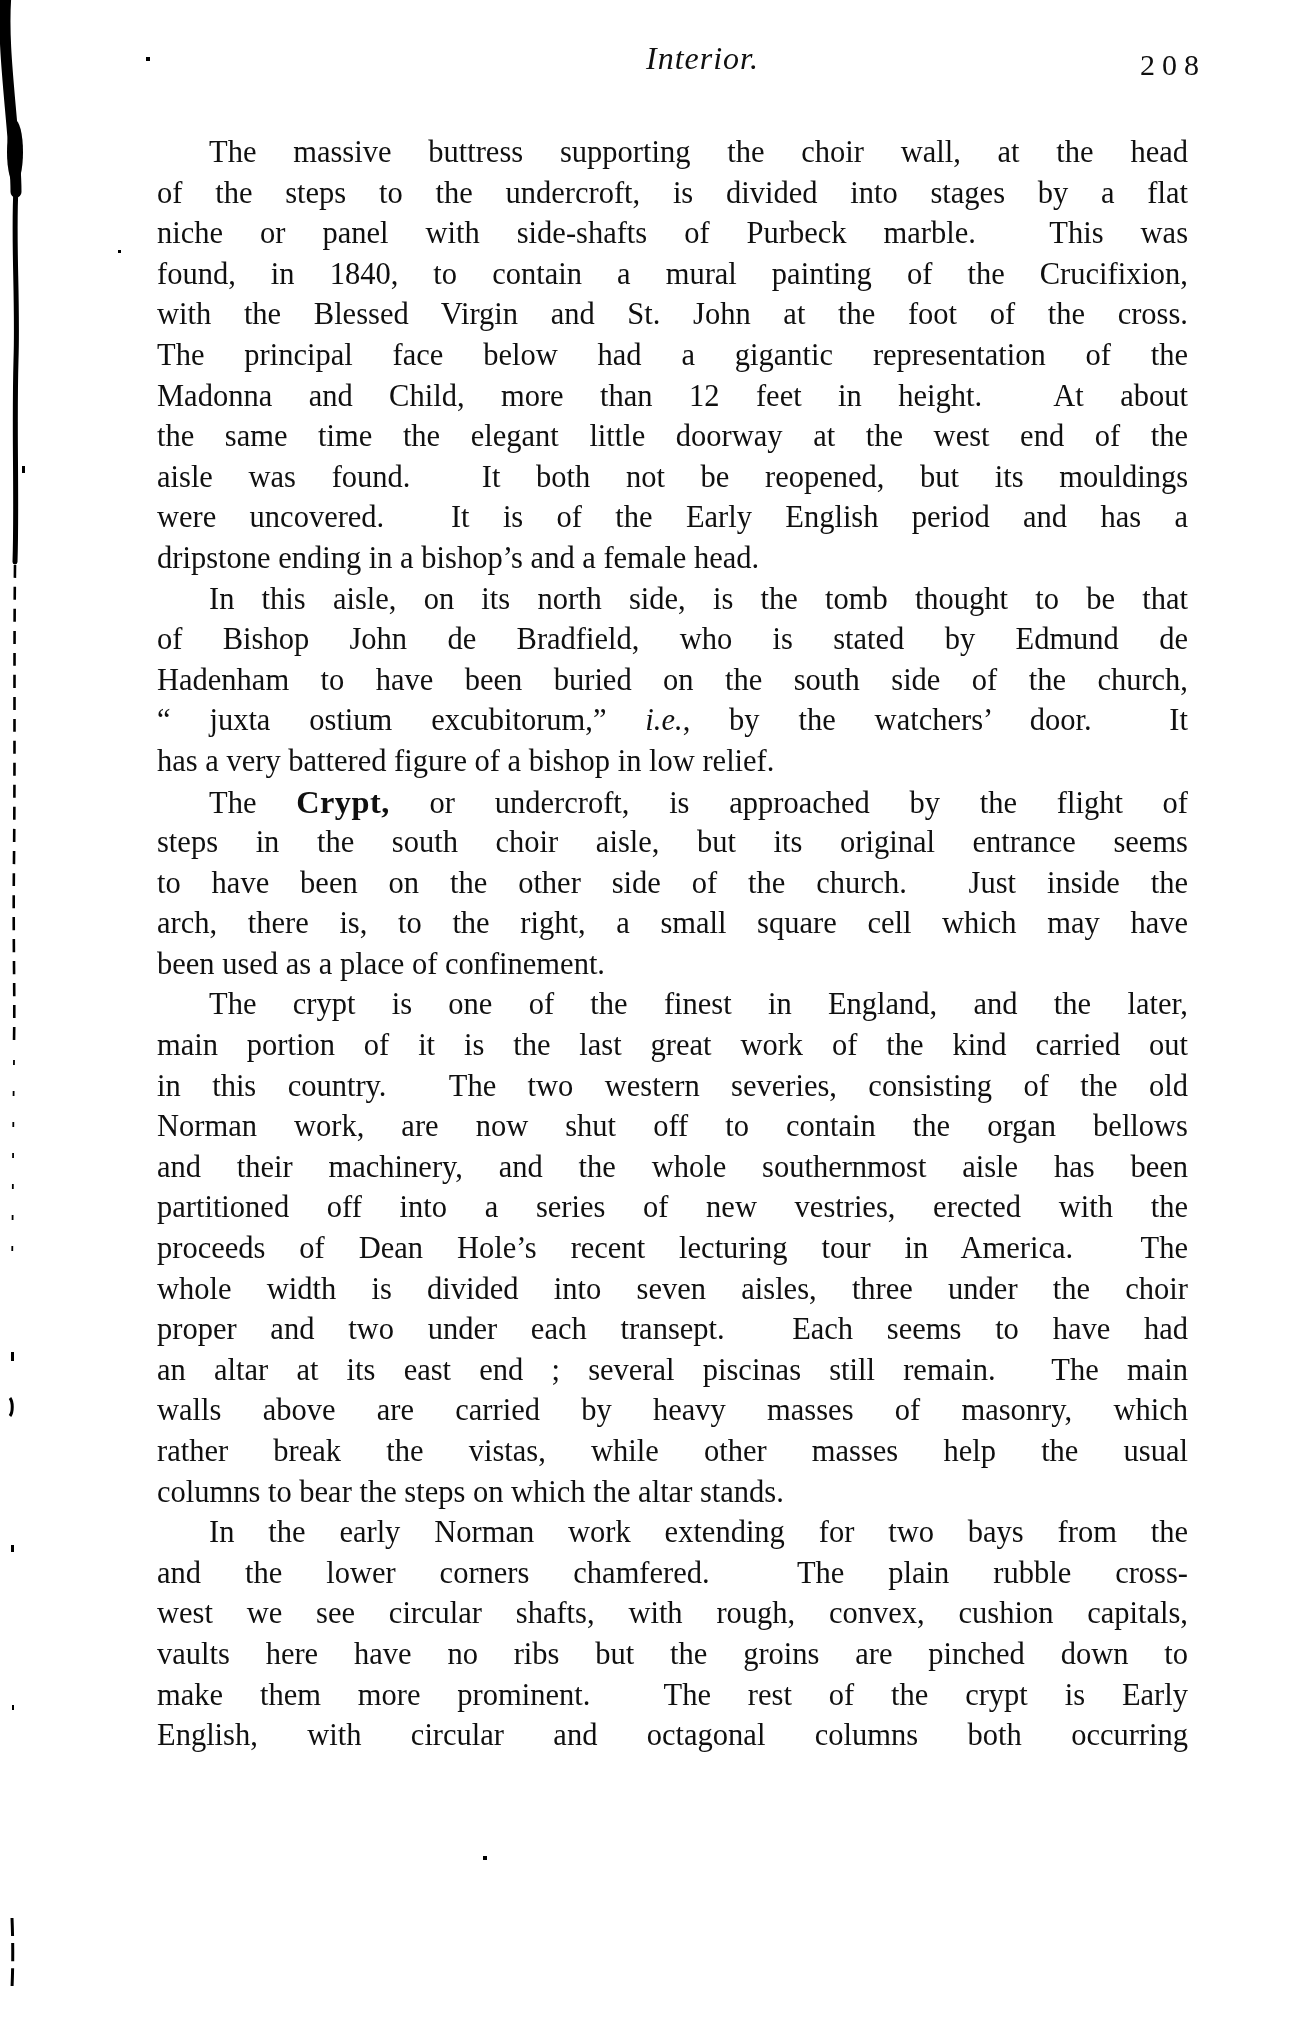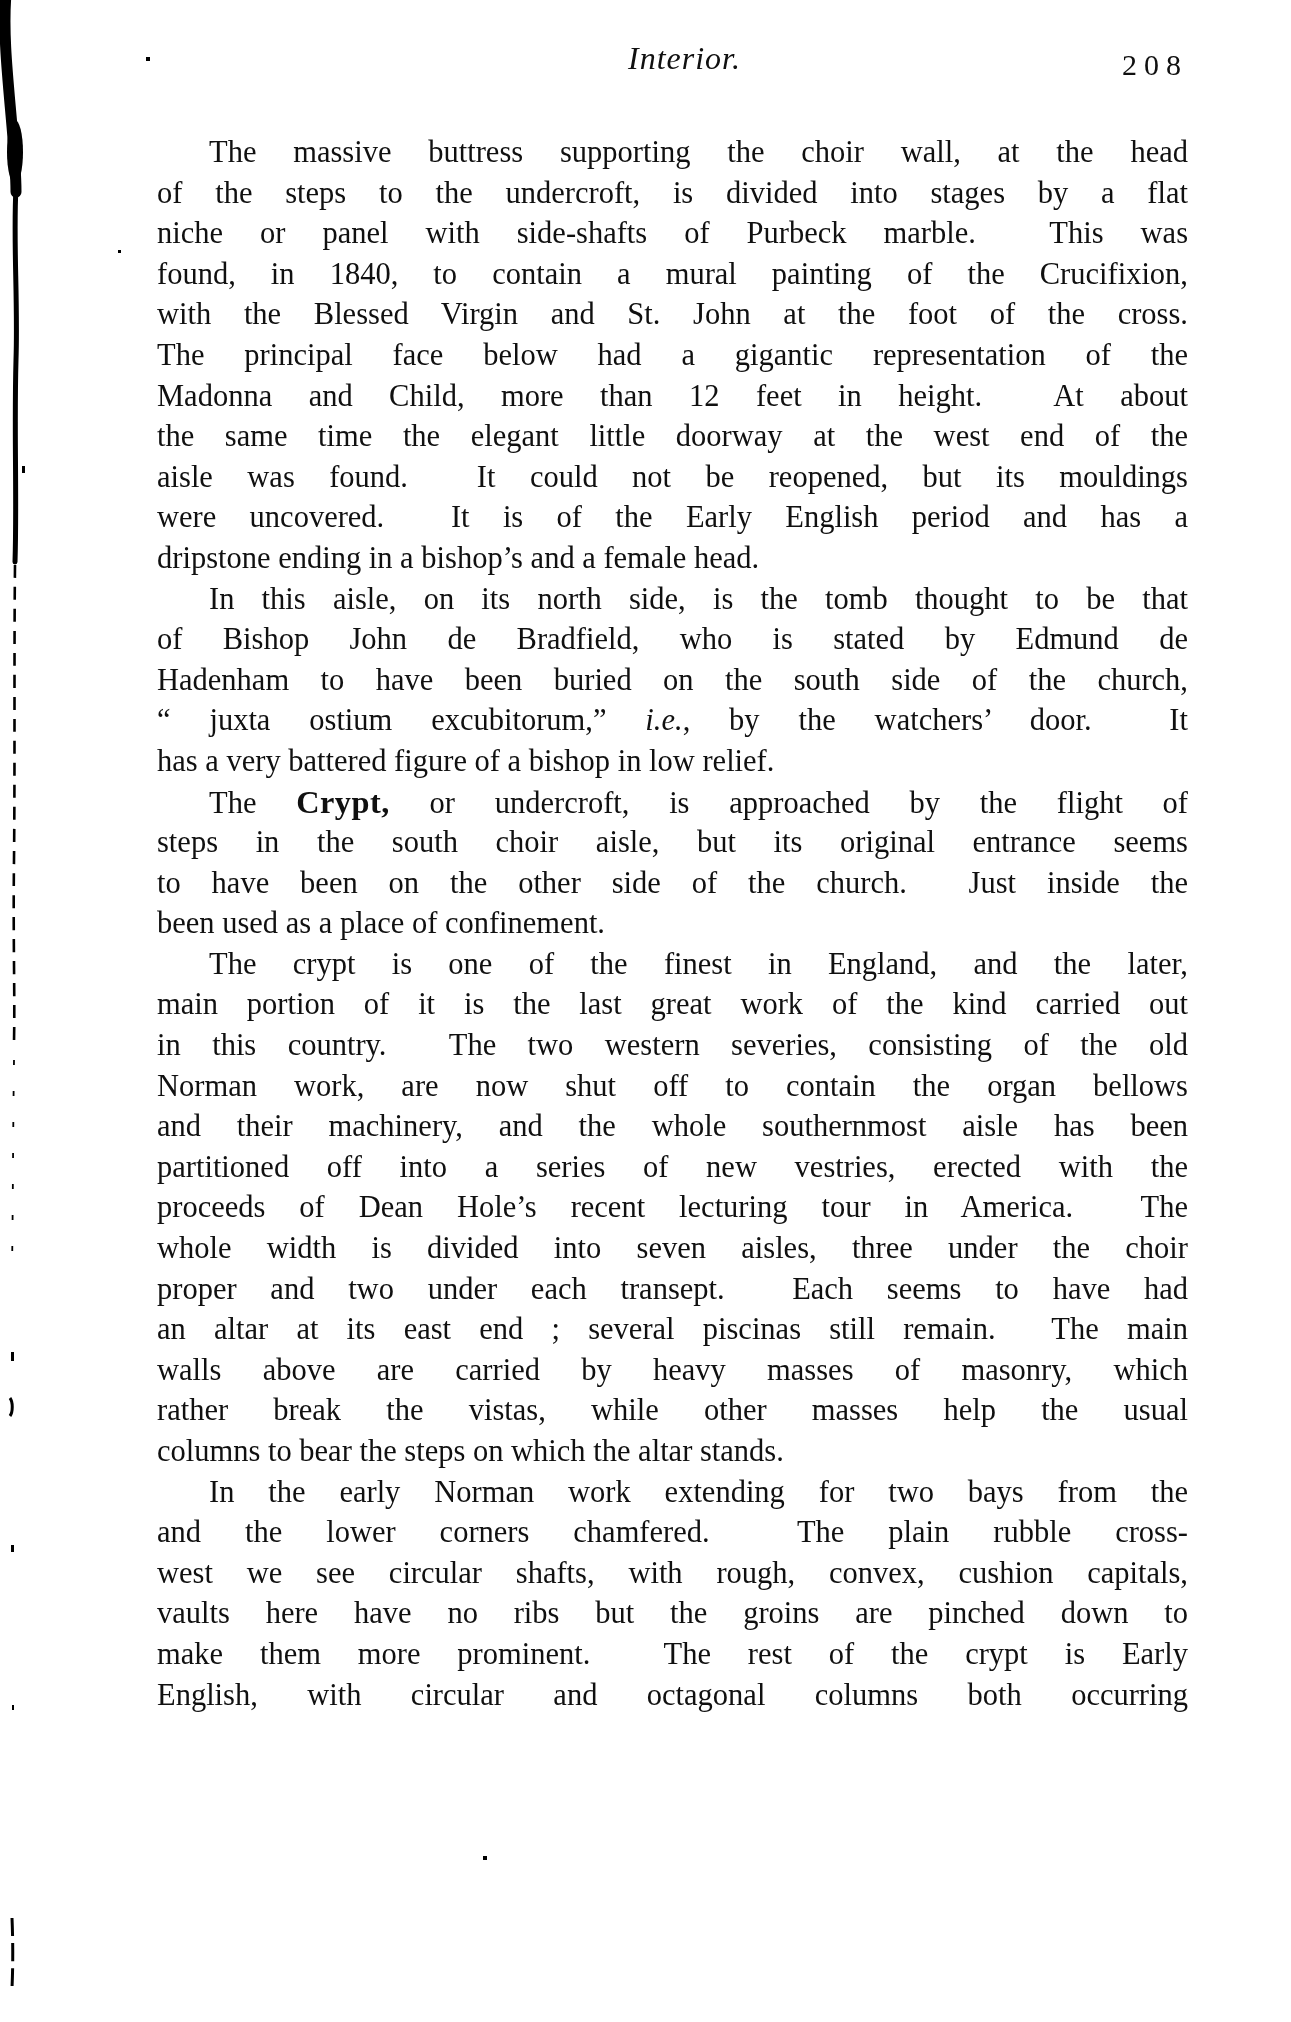--- a/index.html
+++ b/index.html
@@ -13,21 +13,21 @@
     height: 2022px;
     background: #ffffff;
     overflow: hidden;
     font-family: "Liberation Serif", "DejaVu Serif", serif;
     color: #101010;
   }
   
   .running-head {
     position: absolute;
     top: 40px;
-    left: 157px;
+    left: 175px;
     width: 1031px;
     height: 50px;
   }
   .running-title {
     position: absolute;
     left: 0;
     right: 0;
     top: 0;
     text-align: center;
     font-style: italic;
@@ -114,35 +114,36 @@
   <div class="text-block">
       <div class="paragraph">
         <div class="line indent"><span class="seg-normal">The massive buttress supporting the choir wall, at the head</span></div>
         <div class="line"><span class="seg-normal">of the steps to the undercroft, is divided into stages by a flat</span></div>
         <div class="line"><span class="seg-normal">niche or panel with side-shafts of Purbeck marble.  This was</span></div>
         <div class="line"><span class="seg-normal">found, in 1840, to contain a mural painting of the Crucifixion,</span></div>
         <div class="line"><span class="seg-normal">with the Blessed Virgin and St. John at the foot of the cross.</span></div>
         <div class="line"><span class="seg-normal">The principal face below had a gigantic representation of the</span></div>
         <div class="line"><span class="seg-normal">Madonna and Child, more than 12 feet in height.  At about</span></div>
         <div class="line"><span class="seg-normal">the same time the elegant little doorway at the west end of the</span></div>
-        <div class="line"><span class="seg-normal">aisle was found.  It could not be reopened, but its mouldings</span></div>
+        <div class="line"><span class="seg-normal">aisle was found.  It both not be reopened, but its mouldings</span></div>
         <div class="line"><span class="seg-normal">were uncovered.  It is of the Early English period and has a</span></div>
         <div class="line last"><span class="seg-normal">dripstone ending in a bishop’s and a female head.</span></div>
       </div>
       <div class="paragraph">
         <div class="line indent"><span class="seg-normal">In this aisle, on its north side, is the tomb thought to be that</span></div>
         <div class="line"><span class="seg-normal">of Bishop John de Bradfield, who is stated by Edmund de</span></div>
         <div class="line"><span class="seg-normal">Hadenham to have been buried on the south side of the church,</span></div>
         <div class="line"><span class="seg-normal">“ juxta ostium excubitorum,” </span><span class="seg-italic">i.e.</span><span class="seg-normal">, by the watchers’ door.  It</span></div>
         <div class="line last"><span class="seg-normal">has a very battered figure of a bishop in low relief.</span></div>
       </div>
       <div class="paragraph">
         <div class="line indent"><span class="seg-normal">The </span><span class="seg-bold">Crypt,</span><span class="seg-normal"> or undercroft, is approached by the flight of</span></div>
         <div class="line"><span class="seg-normal">steps in the south choir aisle, but its original entrance seems</span></div>
         <div class="line"><span class="seg-normal">to have been on the other side of the church.  Just inside the</span></div>
+        <div class="line"><span class="seg-normal">arch, there is, to the right, a small square cell which may have</span></div>
         <div class="line last"><span class="seg-normal">been used as a place of confinement.</span></div>
       </div>
       <div class="paragraph">
         <div class="line indent"><span class="seg-normal">The crypt is one of the finest in England, and the later,</span></div>
         <div class="line"><span class="seg-normal">main portion of it is the last great work of the kind carried out</span></div>
         <div class="line"><span class="seg-normal">in this country.  The two western severies, consisting of the old</span></div>
         <div class="line"><span class="seg-normal">Norman work, are now shut off to contain the organ bellows</span></div>
         <div class="line"><span class="seg-normal">and their machinery, and the whole southernmost aisle has been</span></div>
         <div class="line"><span class="seg-normal">partitioned off into a series of new vestries, erected with the</span></div>
         <div class="line"><span class="seg-normal">proceeds of Dean Hole’s recent lecturing tour in America.  The</span></div>

